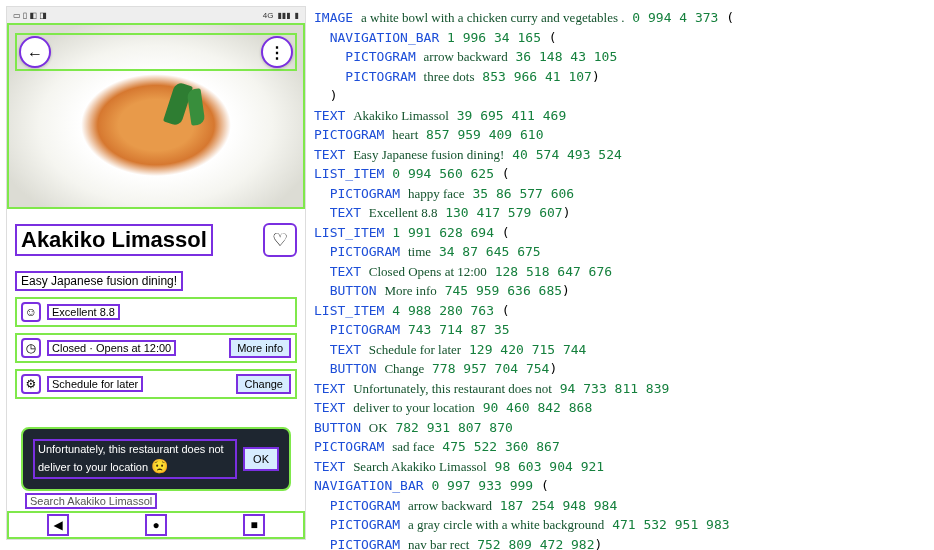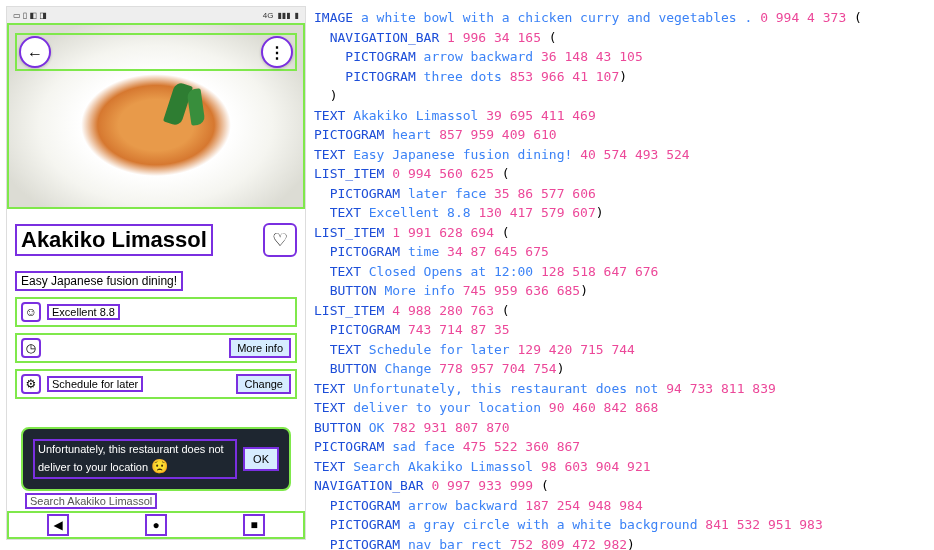--- a/index.html
+++ b/index.html
@@ -35,22 +35,22 @@
   .toast-ok { background:#d6ecff; border:2px solid #7a2fe0; padding: 4px 8px; font-size:11px;}
   .toast-sad { font-size:14px; }
 
   .search-line { position:absolute; bottom: 30px; left: 18px; font-size:11px; color:#555; border:2px solid #7a2fe0; padding:0 3px;}
 
   .bottom-nav { position:absolute; bottom:0; left:0; right:0; height:28px; border:2px solid #7FE84B; display:flex; justify-content:space-around; align-items:center; }
   .bn-item { width:22px; height:22px; display:flex; align-items:center; justify-content:center; border:2px solid #7a2fe0; font-size:12px;}
 
   
   .ann-type { color: #1d4ed8; }
-  .ann-desc { color: #3b82f6; }
-  .ann-coord { color: #ec4899; }
+  .ann-desc { color: #14532d; font-family: Liberation Serif, serif; }
+  .ann-coord { color: #15803d; }
 </style>
 </head>
 <body>
 
 <div class="left">
   <div class="phone">
     <div class="status-bar">
       <div class="status-icons">▭ ▯ ◧ ◨</div>
       <div class="status-icons">
         <span>4G</span>
@@ -84,20 +84,21 @@
       <div style="margin-top:6px;">
         <span class="subtitle">Easy Japanese fusion dining!</span>
       </div>
 
       <div class="list-item">
         <span class="li-icon">☺</span>
         <span class="li-text">Excellent 8.8</span>
       </div>
       <div class="list-item">
         <span class="li-icon">◷</span>
+        <span class="li-text">Closed · Opens at 12:00</span>
         <span class="li-btn">More info</span>
       </div>
       <div class="list-item">
         <span class="li-icon">⚙</span>
         <span class="li-text">Schedule for later</span>
         <span class="li-btn">Change</span>
       </div>
     </div>
 
     <div class="toast">
@@ -127,31 +128,31 @@
 
 <div class="right" id="ann"><span class="ann-type">IMAGE</span> <span class="ann-desc">a white bowl with a chicken curry and vegetables .</span> <span class="ann-coord">0 994 4 373</span> (
   <span class="ann-type">NAVIGATION_BAR</span> <span class="ann-coord">1 996 34 165</span> (
     <span class="ann-type">PICTOGRAM</span> <span class="ann-desc">arrow backward</span> <span class="ann-coord">36 148 43 105</span>
     <span class="ann-type">PICTOGRAM</span> <span class="ann-desc">three dots</span> <span class="ann-coord">853 966 41 107</span>)
   )
 <span class="ann-type">TEXT</span> <span class="ann-desc">Akakiko Limassol</span> <span class="ann-coord">39 695 411 469</span>
 <span class="ann-type">PICTOGRAM</span> <span class="ann-desc">heart</span> <span class="ann-coord">857 959 409 610</span>
 <span class="ann-type">TEXT</span> <span class="ann-desc">Easy Japanese fusion dining!</span> <span class="ann-coord">40 574 493 524</span>
 <span class="ann-type">LIST_ITEM</span> <span class="ann-coord">0 994 560 625</span> (
-  <span class="ann-type">PICTOGRAM</span> <span class="ann-desc">later face</span> <span class="ann-coord">35 86 577 606</span>
+  <span class="ann-type">PICTOGRAM</span> <span class="ann-desc">happy face</span> <span class="ann-coord">35 86 577 606</span>
   <span class="ann-type">TEXT</span> <span class="ann-desc">Excellent 8.8</span> <span class="ann-coord">130 417 579 607</span>)
 <span class="ann-type">LIST_ITEM</span> <span class="ann-coord">1 991 628 694</span> (
   <span class="ann-type">PICTOGRAM</span> <span class="ann-desc">time</span> <span class="ann-coord">34 87 645 675</span>
   <span class="ann-type">TEXT</span> <span class="ann-desc">Closed Opens at 12:00</span> <span class="ann-coord">128 518 647 676</span>
   <span class="ann-type">BUTTON</span> <span class="ann-desc">More info</span> <span class="ann-coord">745 959 636 685</span>)
 <span class="ann-type">LIST_ITEM</span> <span class="ann-coord">4 988 280 763</span> (
   <span class="ann-type">PICTOGRAM</span> <span class="ann-coord">743 714 87 35</span>
   <span class="ann-type">TEXT</span> <span class="ann-desc">Schedule for later</span> <span class="ann-coord">129 420 715 744</span>
   <span class="ann-type">BUTTON</span> <span class="ann-desc">Change</span> <span class="ann-coord">778 957 704 754</span>)
 <span class="ann-type">TEXT</span> <span class="ann-desc">Unfortunately, this restaurant does not</span> <span class="ann-coord">94 733 811 839</span>
 <span class="ann-type">TEXT</span> <span class="ann-desc">deliver to your location</span> <span class="ann-coord">90 460 842 868</span>
 <span class="ann-type">BUTTON</span> <span class="ann-desc">OK</span> <span class="ann-coord">782 931 807 870</span>
 <span class="ann-type">PICTOGRAM</span> <span class="ann-desc">sad face</span> <span class="ann-coord">475 522 360 867</span>
 <span class="ann-type">TEXT</span> <span class="ann-desc">Search Akakiko Limassol</span> <span class="ann-coord">98 603 904 921</span>
 <span class="ann-type">NAVIGATION_BAR</span> <span class="ann-coord">0 997 933 999</span> (
   <span class="ann-type">PICTOGRAM</span> <span class="ann-desc">arrow backward</span> <span class="ann-coord">187 254 948 984</span>
-  <span class="ann-type">PICTOGRAM</span> <span class="ann-desc">a gray circle with a white background</span> <span class="ann-coord">841 532 951 983</span>
+  <span class="ann-type">PICTOGRAM</span> <span class="ann-desc">a gray circle with a white background</span> <span class="ann-coord">471 532 951 983</span>
   <span class="ann-type">PICTOGRAM</span> <span class="ann-desc">nav bar rect</span> <span class="ann-coord">752 809 472 982</span>)</div>
 
 </body></html>

